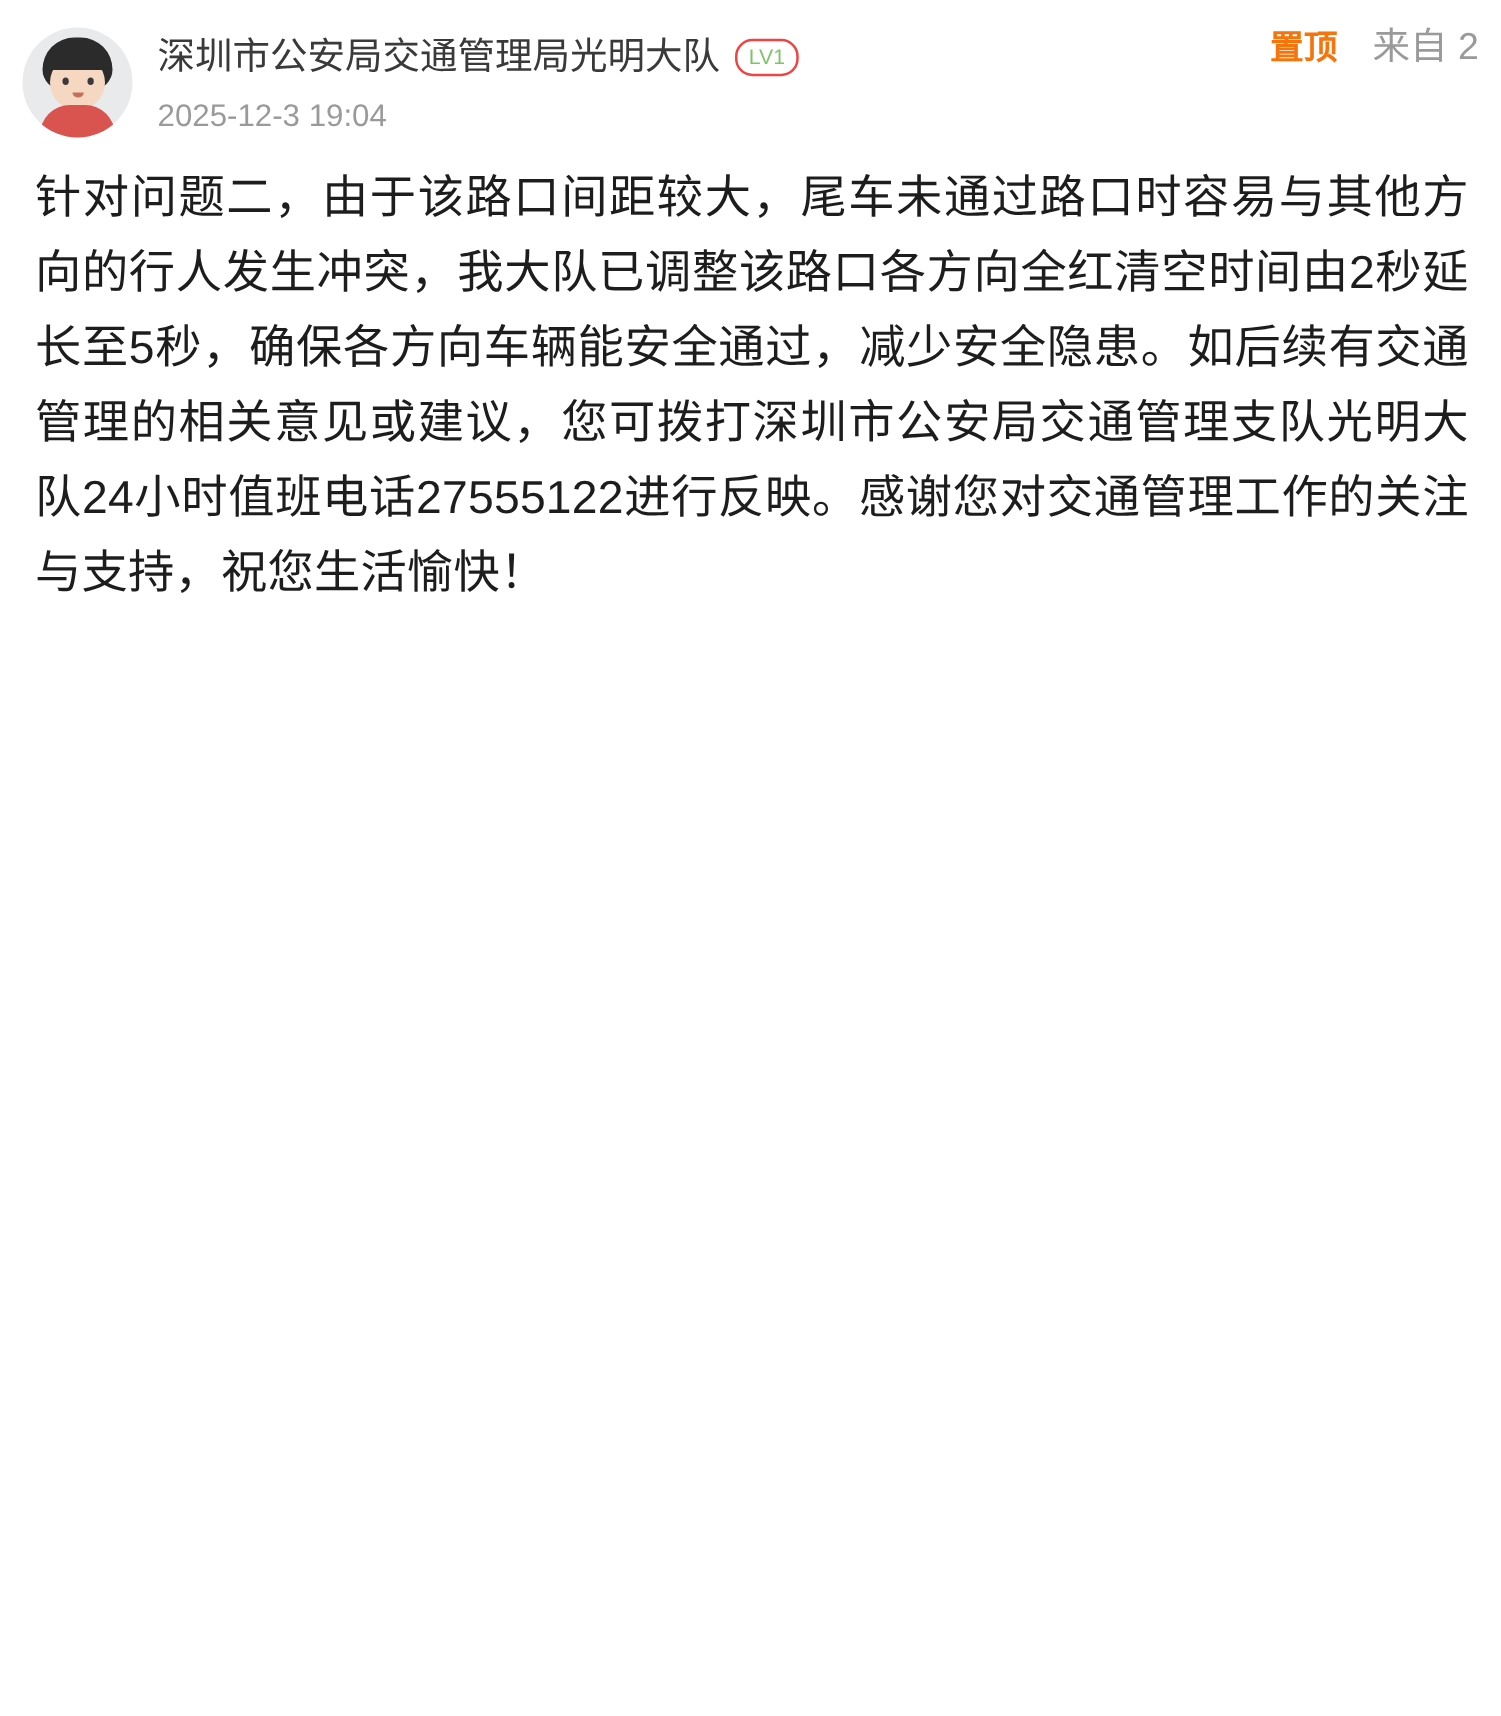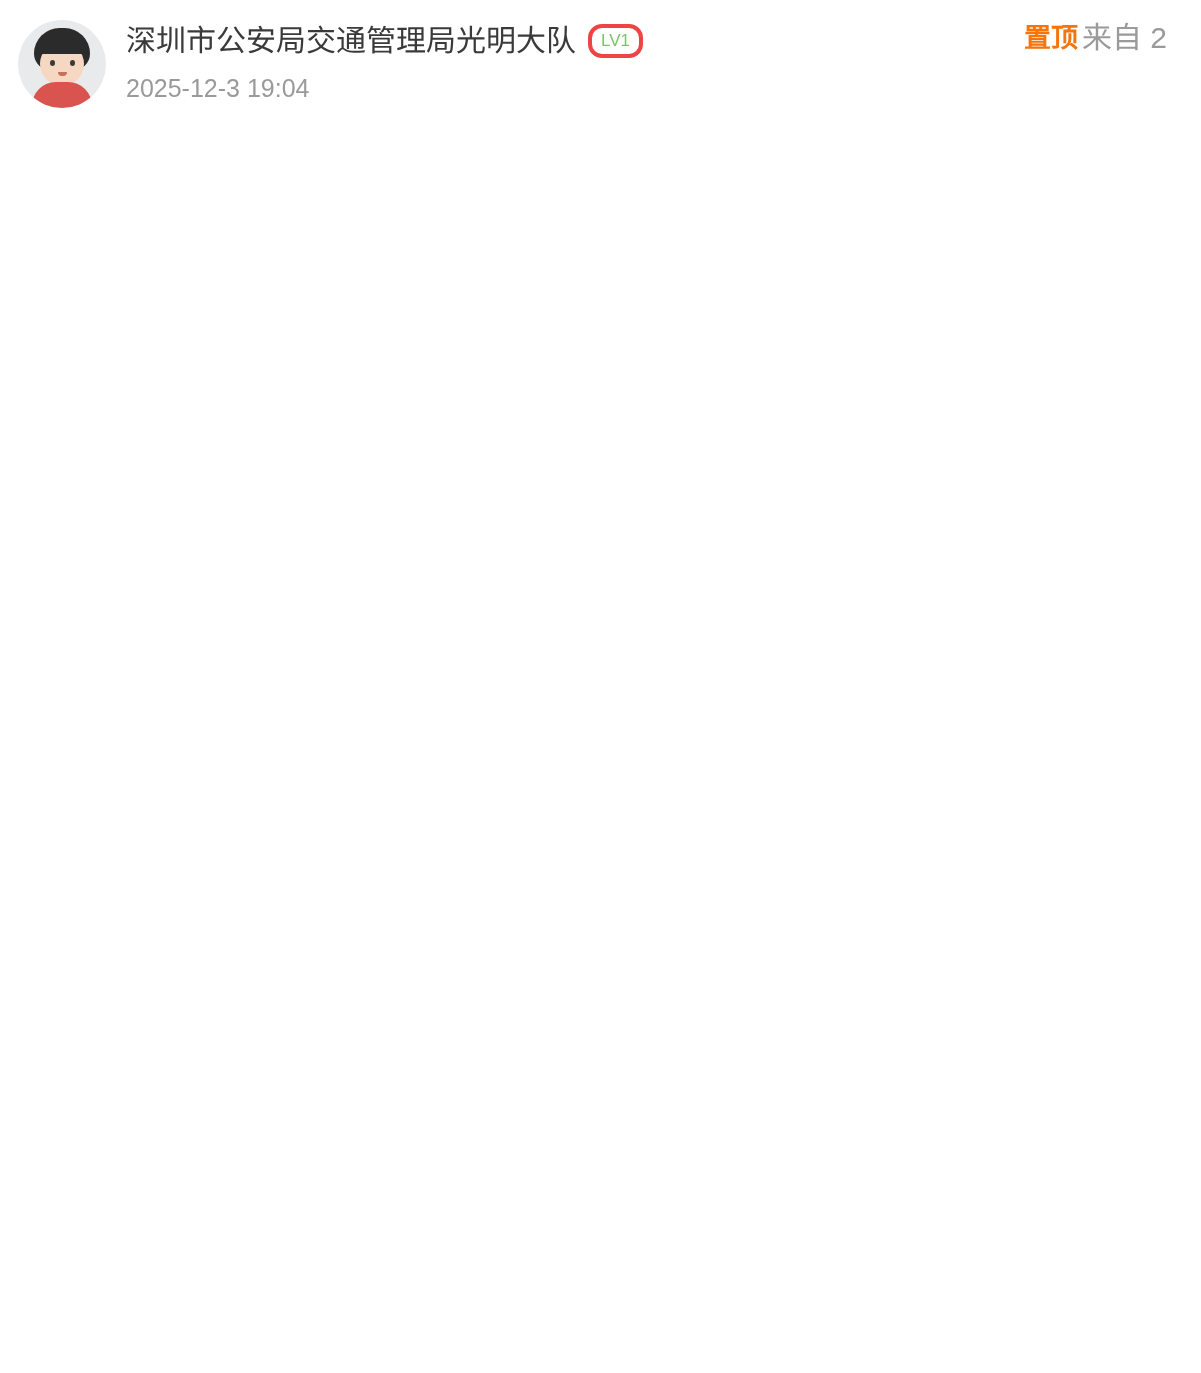--- a/index.html
+++ b/index.html
@@ -16,21 +16,21 @@
     -webkit-font-smoothing: antialiased;
   }
   .post {
     width: 1201px;
     box-sizing: border-box;
     padding: 14px 18px 0 18px;
   }
   
   .post-header {
     display: flex;
-    align-items: center;
+    align-items: flex-end;
     position: relative;
     min-height: 96px;
   }
   .avatar {
     width: 88px;
     height: 88px;
     border-radius: 50%;
     background: #e8eaec;
     flex: 0 0 88px;
     position: relative;
@@ -106,21 +106,21 @@
   }
   .author-name {
     font-size: 30px;
     line-height: 40px;
     color: #3a3a3a;
     font-weight: 400;
     white-space: nowrap;
   }
   .level-badge {
     flex: 0 0 auto;
-    border: 4px solid #ef4444;
+    border: 2px solid #ef4444;
     color: #7ec46b;
     font-size: 17px;
     line-height: 24px;
     padding: 1px 9px;
     border-radius: 14px;
     background: #ffffff;
     white-space: nowrap;
   }
   .meta-row {
     margin-top: 10px;
@@ -129,25 +129,25 @@
     gap: 34px;
     color: #9a9a9a;
     font-size: 25px;
     line-height: 34px;
     white-space: nowrap;
   }
   .meta-ip .ip-label { color: #9a9a9a; }
   .meta-ip .ip-value { color: #9a9a9a; }
   .header-right {
     position: absolute;
-    right: 16px;
+    right: 0;
     top: 6px;
     display: flex;
     align-items: center;
-    gap: 4px;
+    gap: 28px;
     white-space: nowrap;
   }
   .pin-tag {
     color: #f5750c;
     font-size: 27px;
     line-height: 36px;
     font-weight: 700;
   }
   .source-text {
     color: #9a9a9a;
@@ -199,15 +199,16 @@
     </div>
 
     <div class="header-right">
       <span class="pin-tag">置顶</span>
       <span class="source-text">来自 2</span>
     </div>
 
   </div>
 
   <div class="post-body">
+    <p class="indent"> 针对问题二，由于该路口间距较大，尾车未通过路口时容易与其他方向的行人发生冲突，我大队已调整该路口各方向全红清空时间由2秒延长至5秒，确保各方向车辆能安全通过，减少安全隐患。如后续有交通管理的相关意见或建议，您可拨打深圳市公安局交通管理支队光明大队24小时值班电话27555122进行反映。感谢您对交通管理工作的关注与支持，祝您生活愉快！</p>
   </div>
 
 </div>
 
 </body></html>

